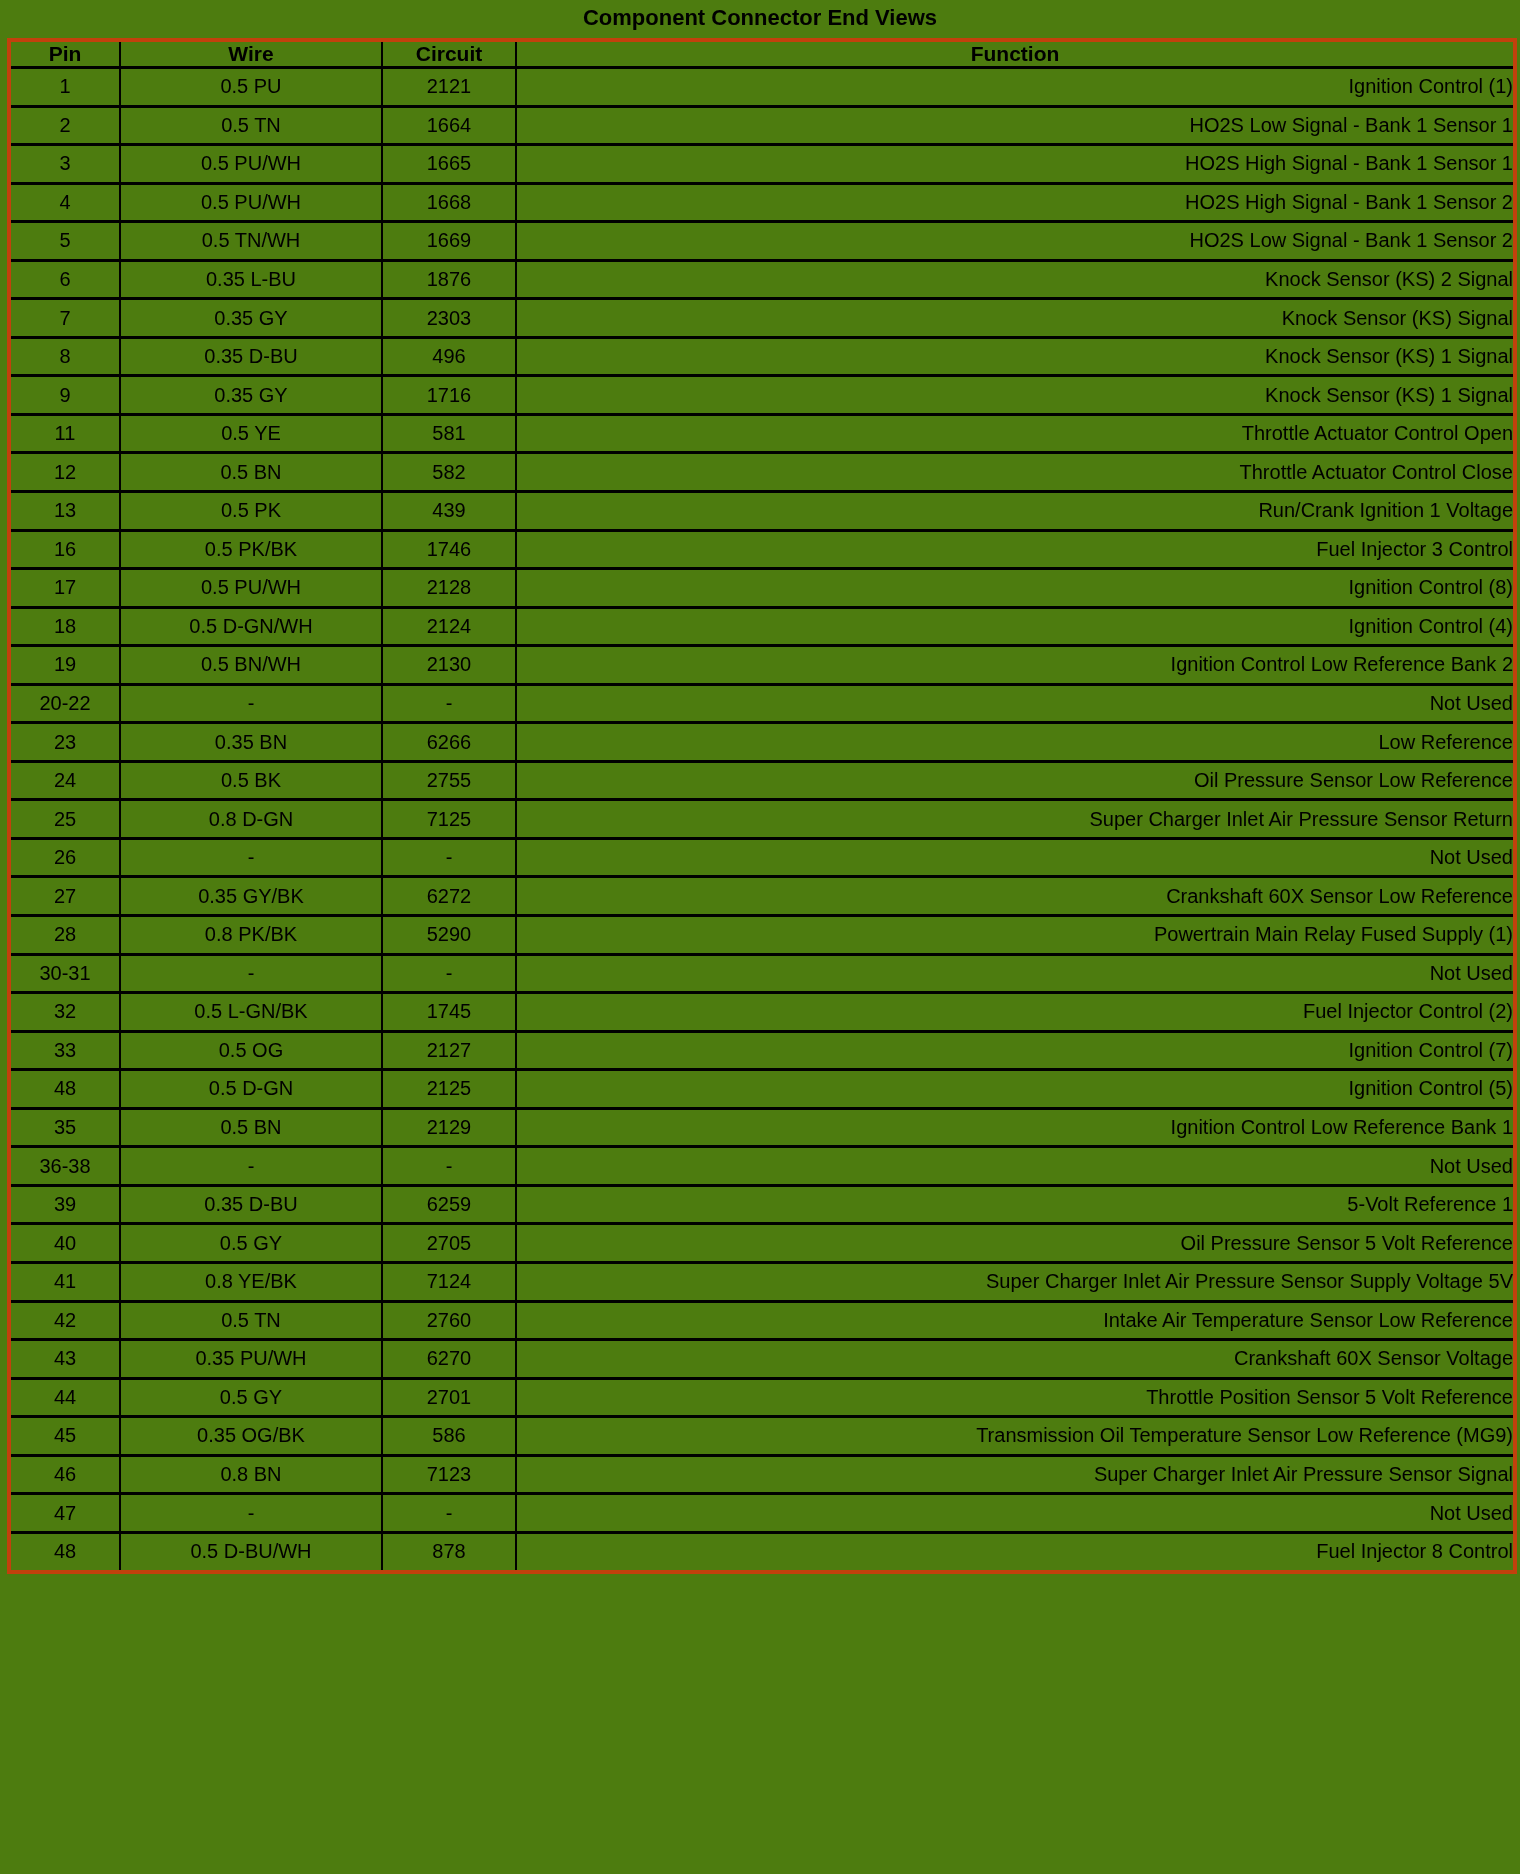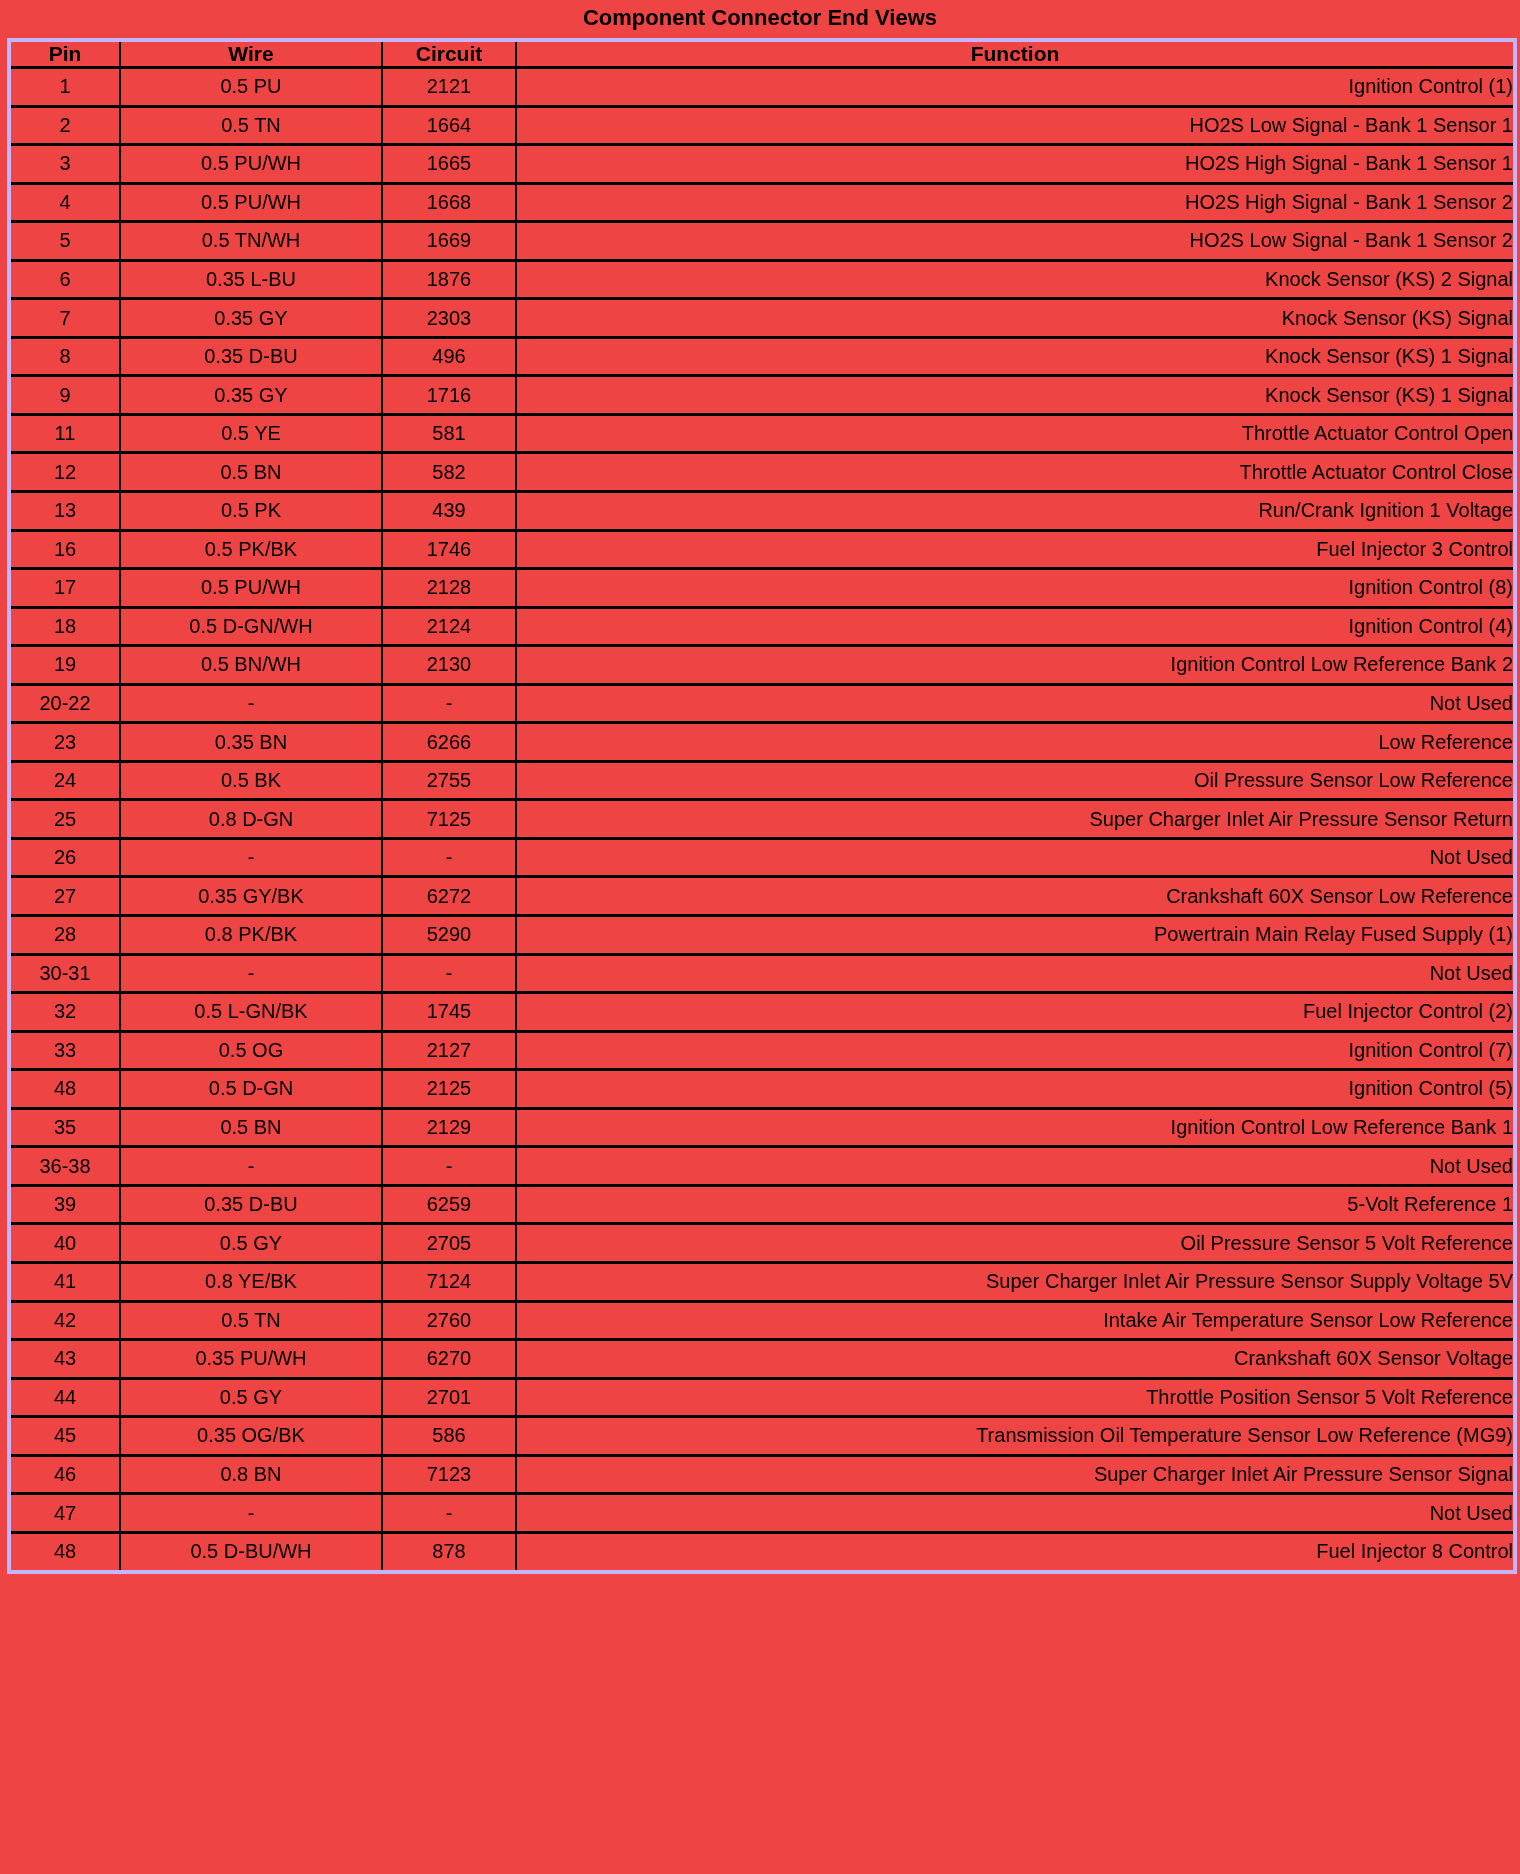--- a/index.html
+++ b/index.html
@@ -4,42 +4,42 @@
 <style>
   html, body {
     margin: 0;
     padding: 0;
     background: #ffffff;
   }
   .page {
     position: relative;
     width: 1520px;
     height: 1874px;
-    background: #ef4444;
+    background: #4d7c0f;
     font-family: "Liberation Sans", sans-serif;
     color: #000000;
     overflow: hidden;
   }
   .title {
     padding-top: 4px;
     height: 30px;
     text-align: center;
     font-size: 22px;
     font-weight: bold;
     line-height: 28px;
     letter-spacing: 0px;
   }
   table.pinout {
     border-collapse: collapse;
     table-layout: fixed;
     width: 1506px;
     height: 1536px;
     margin-left: 7px;
     margin-top: 4px;
-    border: 4px solid #c4b5fd;
+    border: 4px solid #c2410c;
   }
   table.pinout th,
   table.pinout td {
     border-style: solid;
     border-color: #000000;
     border-top-width: 3px;
     border-bottom-width: 3px;
     border-left-width: 2px;
     border-right-width: 2px;
     font-family: "Liberation Sans", sans-serif;

